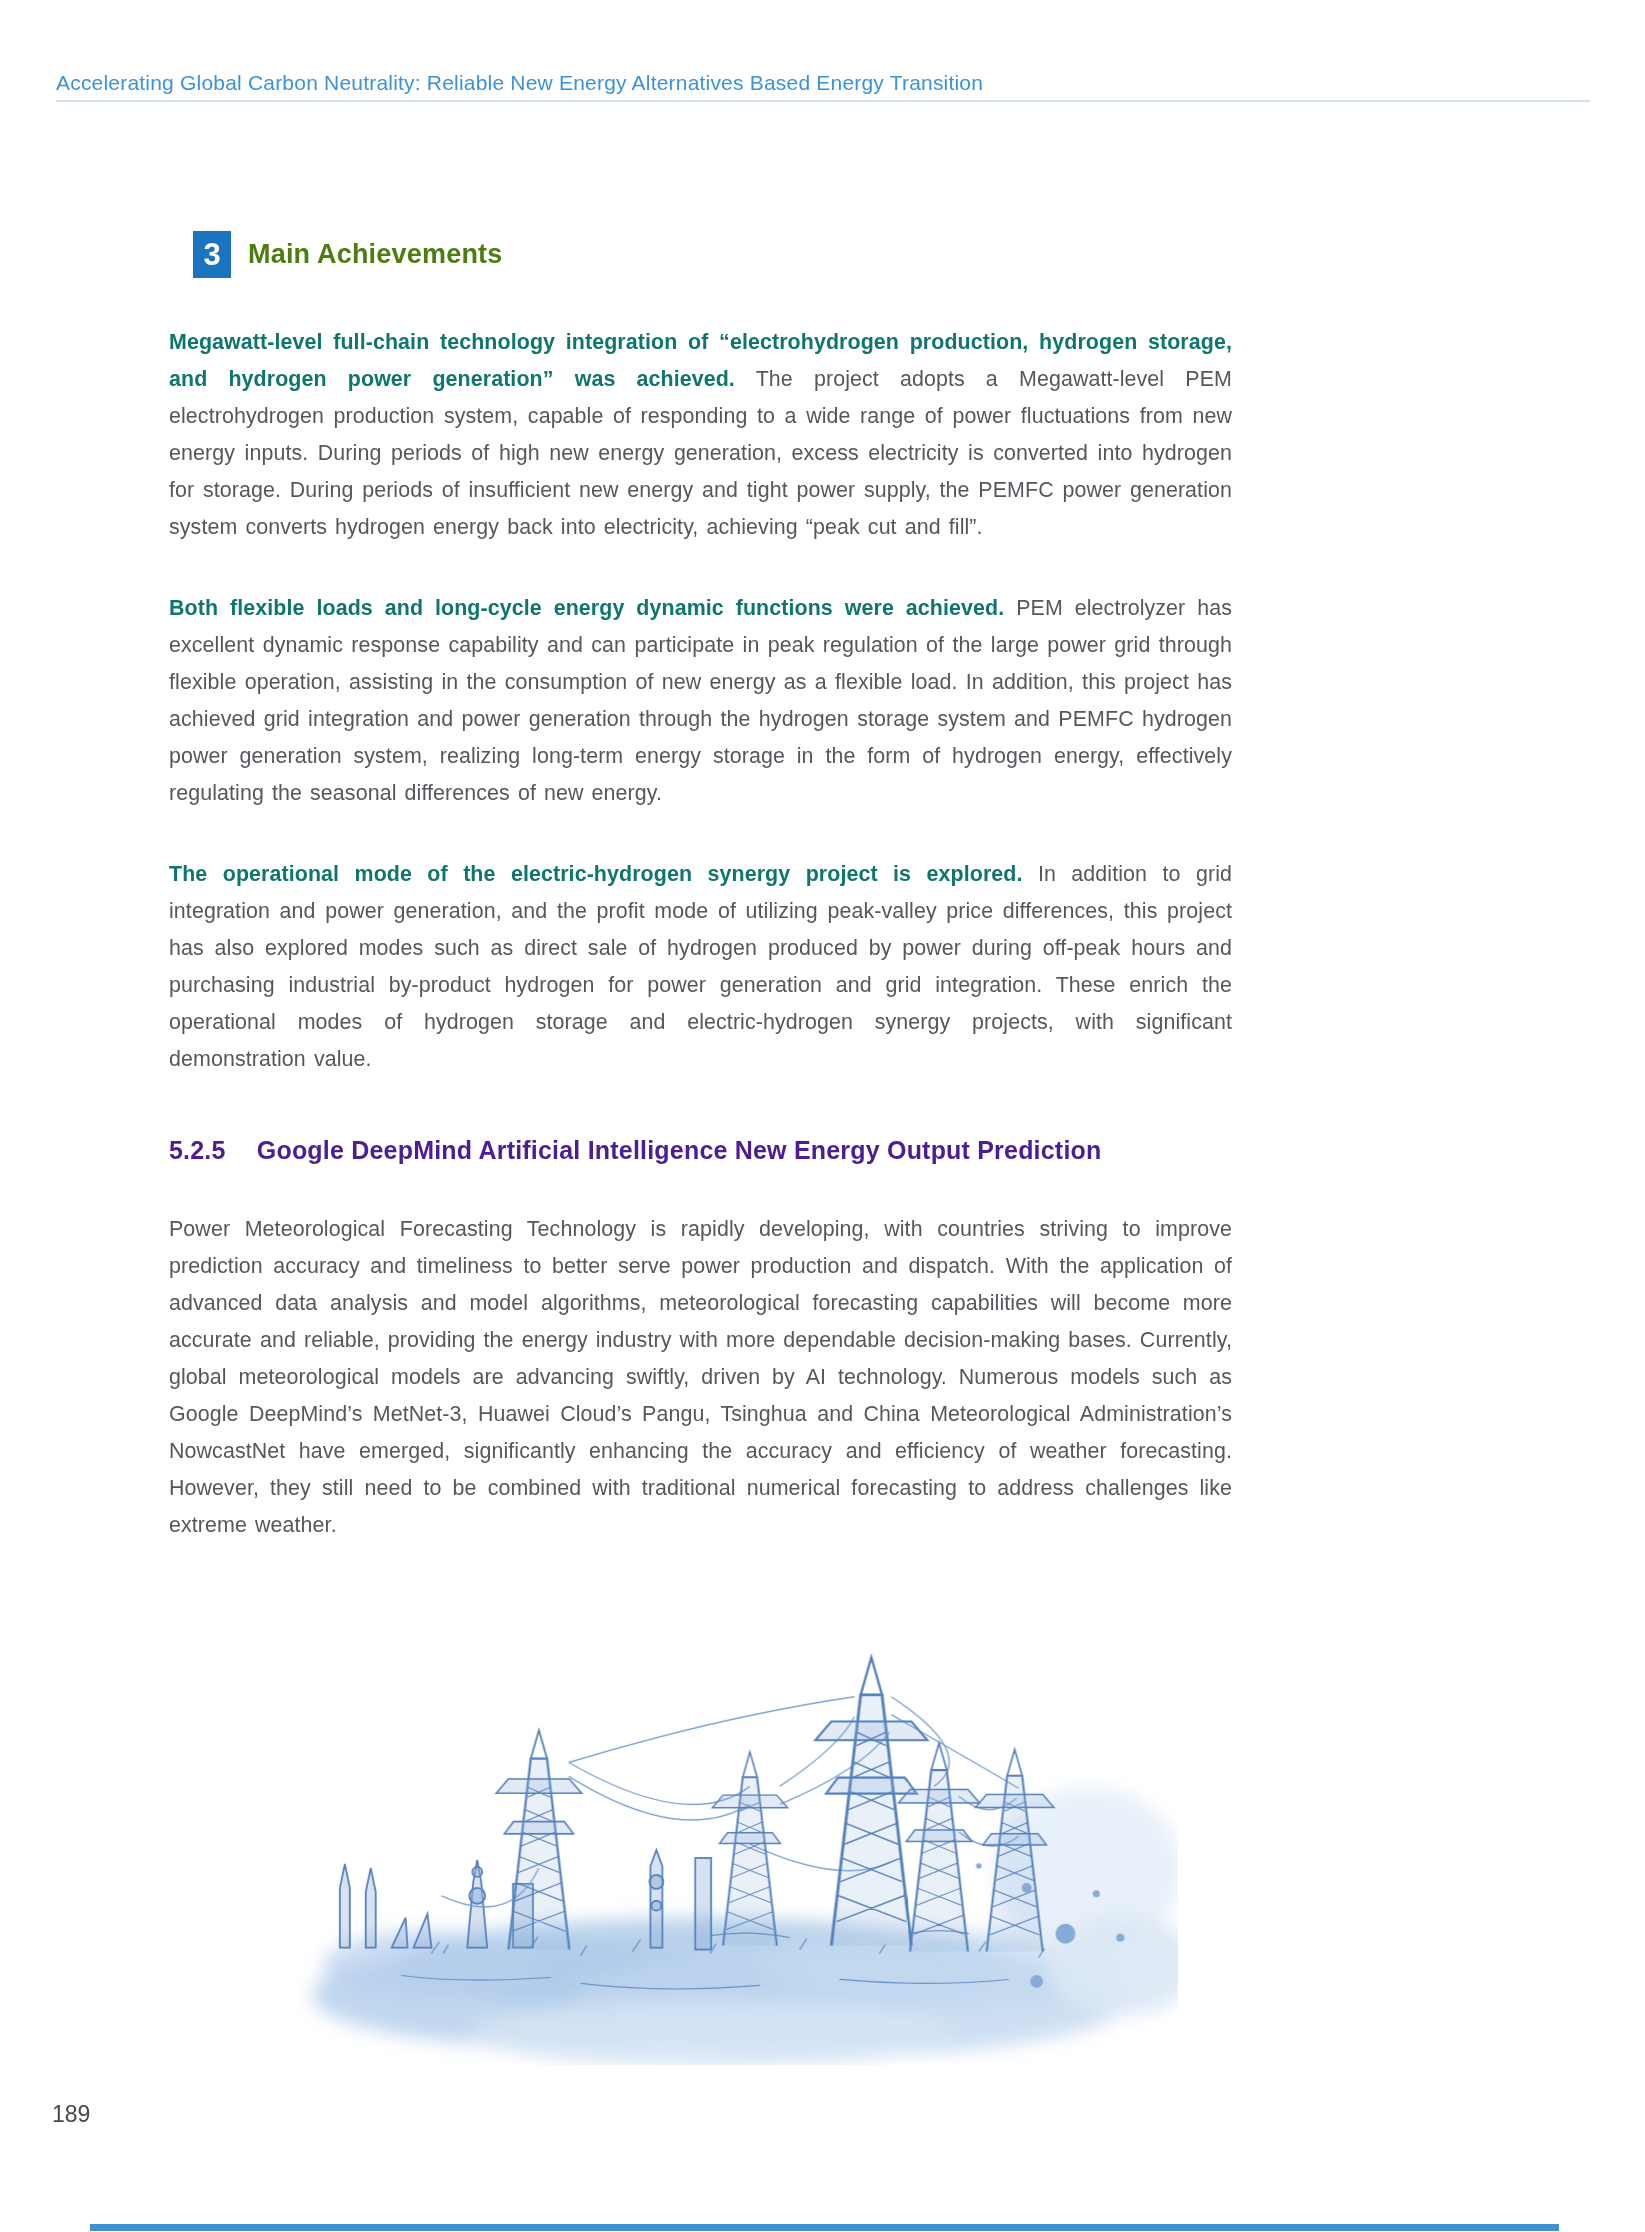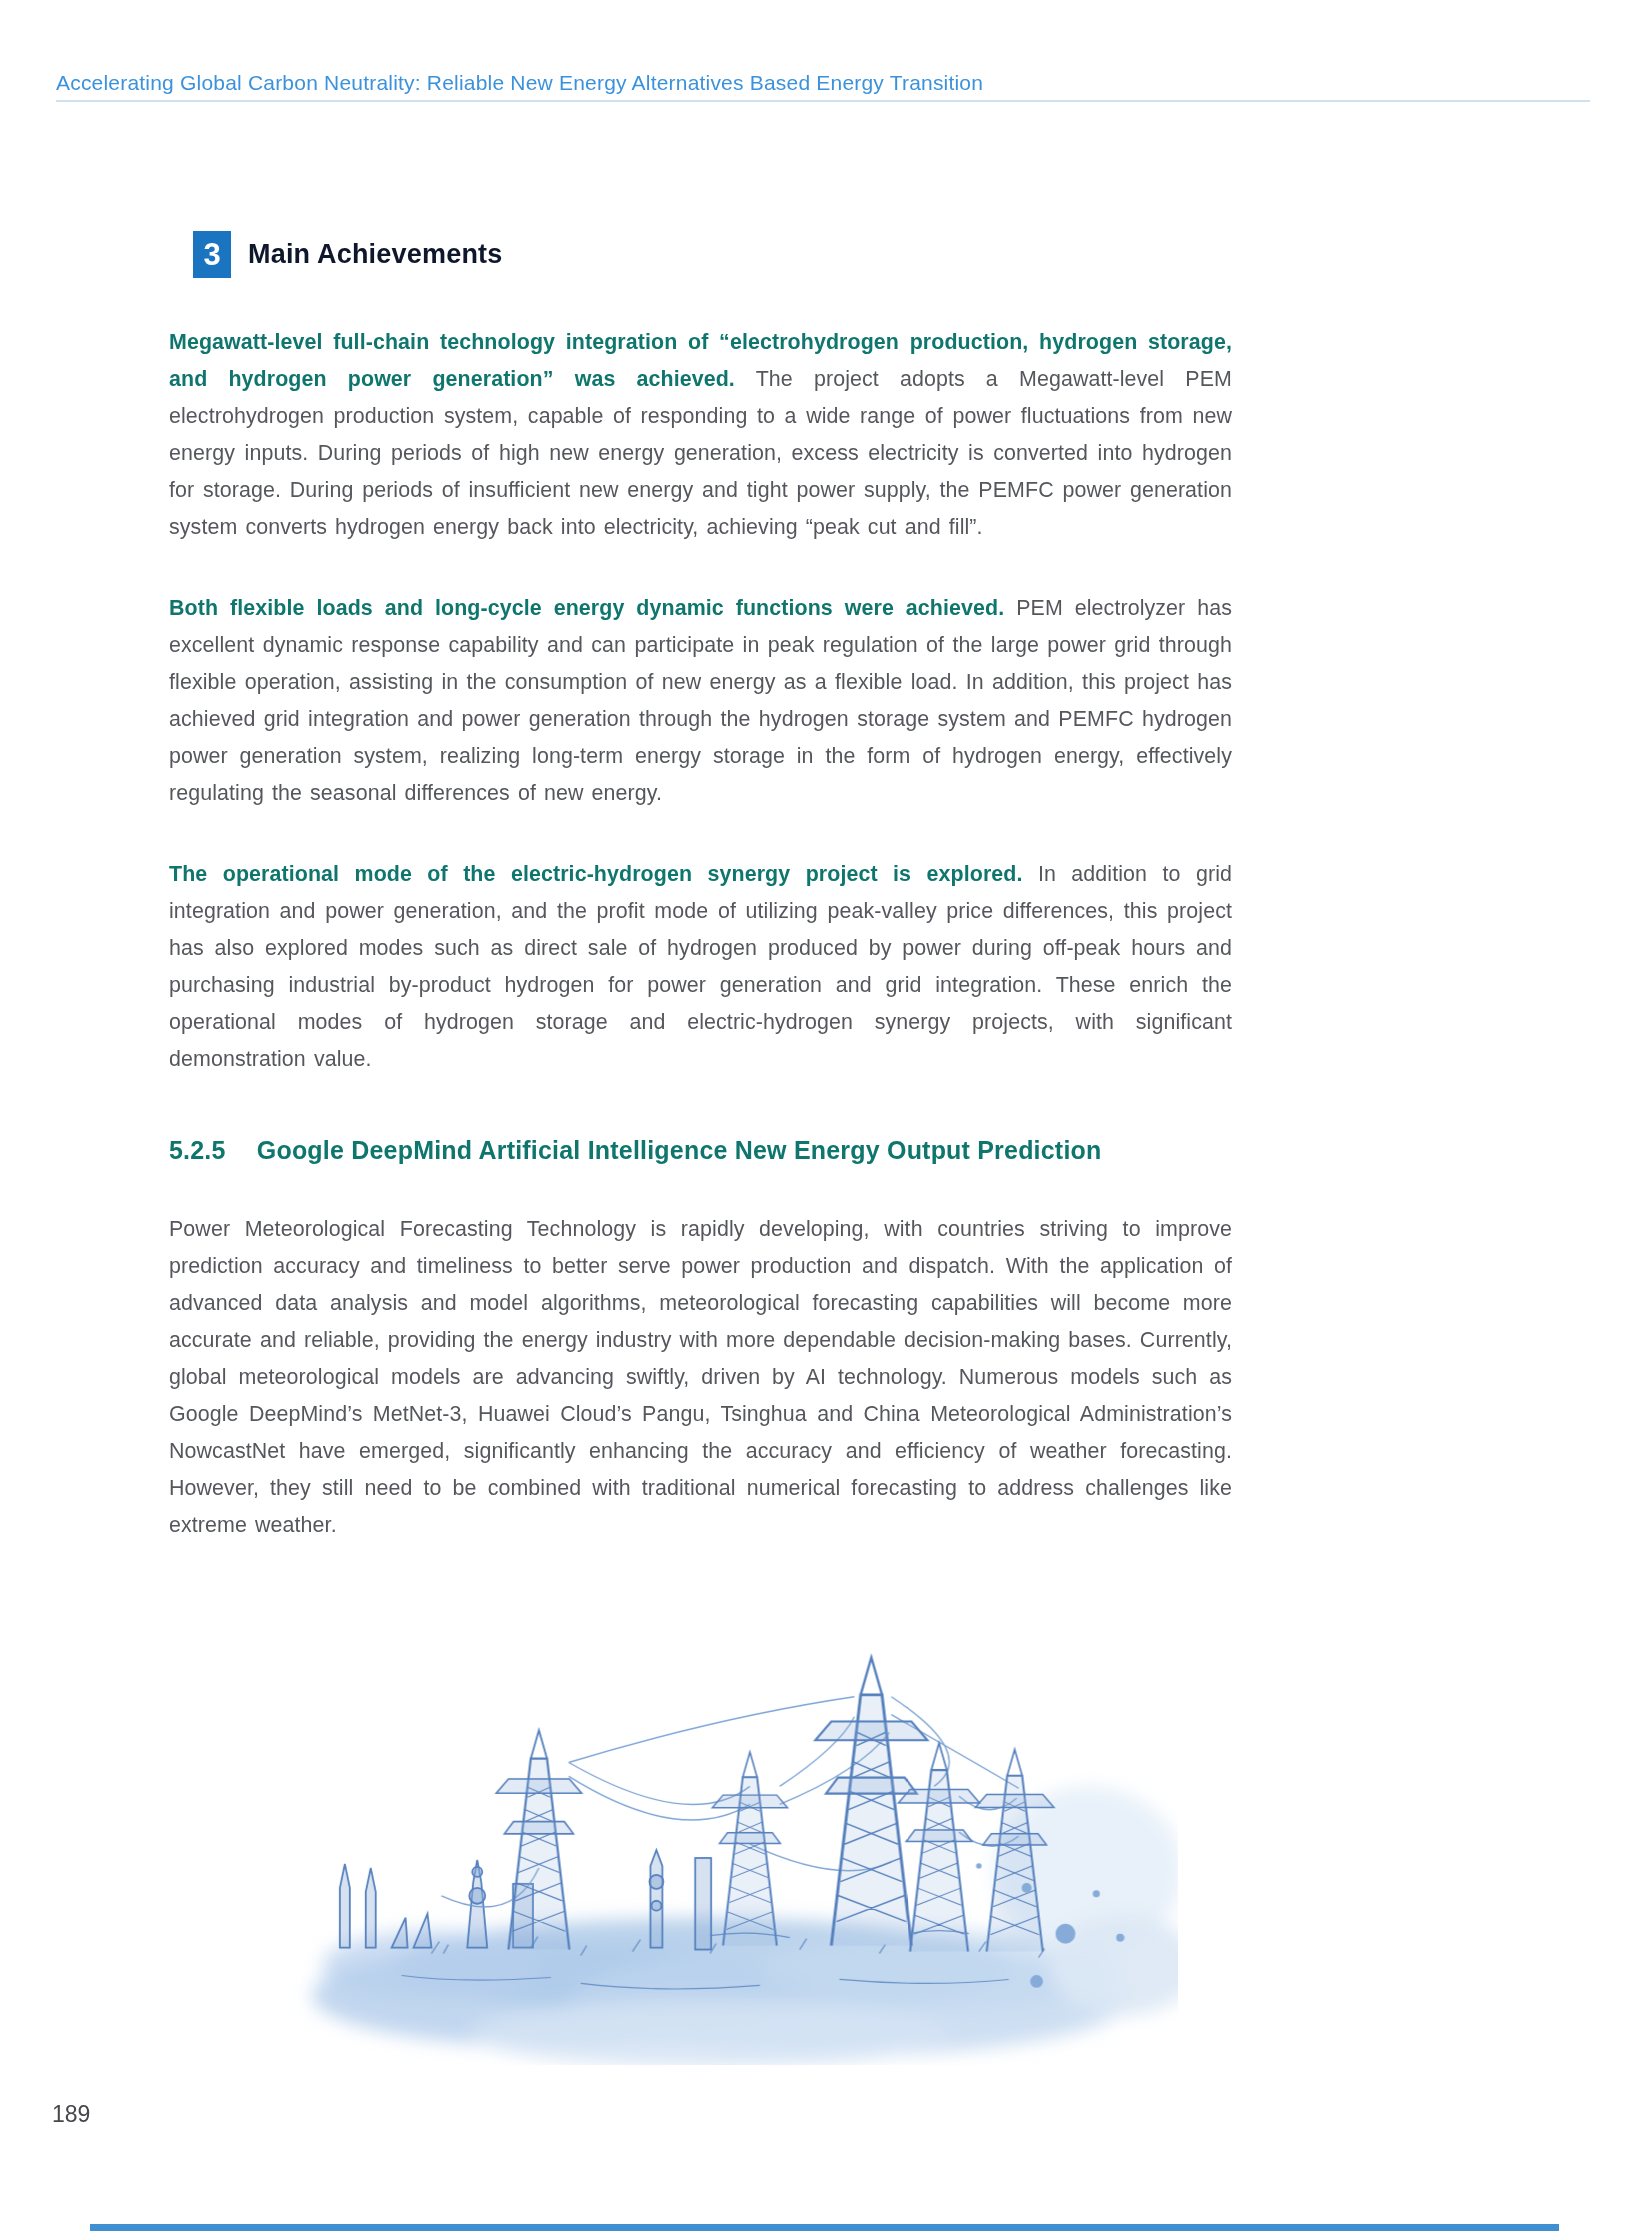--- a/index.html
+++ b/index.html
@@ -51,21 +51,21 @@
     width: 38px;
     height: 47px;
     background: #1b74c0;
     color: #ffffff;
     font-size: 31px;
     font-weight: bold;
     margin-right: 17px;
     flex: 0 0 auto;
   }
   .section-title {
-    color: #0f172a;
+    color: #4d7c0f;
     font-size: 27px;
     font-weight: bold;
     letter-spacing: 0.2px;
   }
 
   .body-para {
     margin: 0 0 44px 0;
     font-size: 21.4px;
     line-height: 37px;
     color: #55575c;
@@ -75,21 +75,21 @@
   }
   .lead {
     color: #0f766e;
     font-weight: bold;
   }
 
   .subsection {
     margin: 58px 0 46px 0;
     font-size: 25px;
     font-weight: bold;
-    color: #0f766e;
+    color: #4c1d95;
     letter-spacing: 0.2px;
   }
   .subsection .sub-num { margin-right: 24px; }
 
   
   .illustration {
     position: absolute;
     left: 282px;
     top: 1637px;
   }

